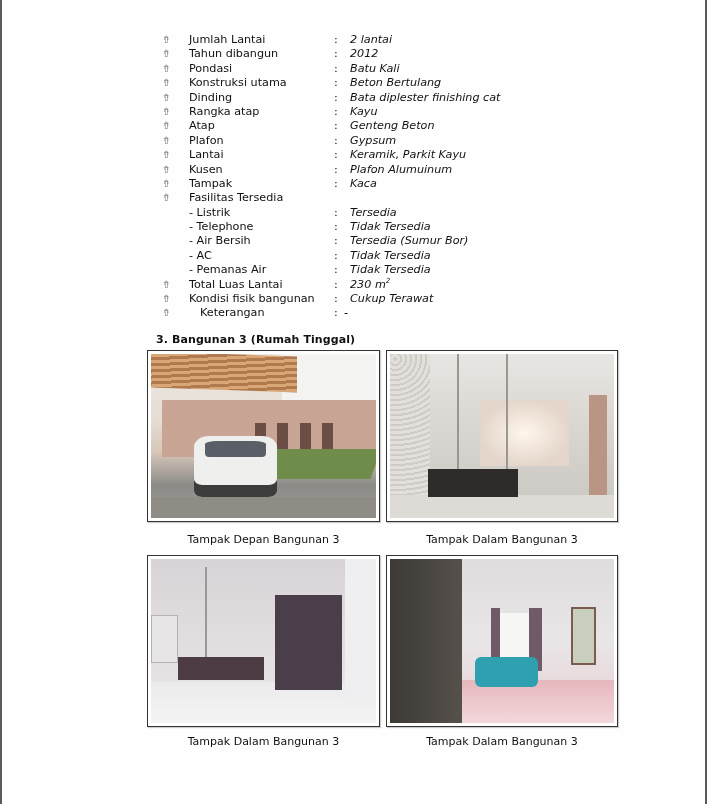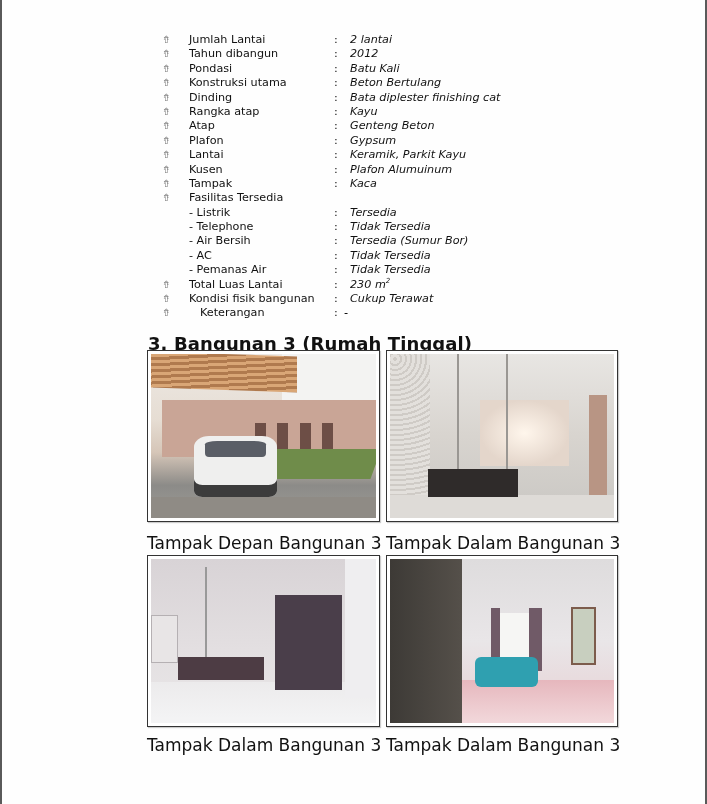--- a/index.html
+++ b/index.html
@@ -16,29 +16,29 @@
   .spec-row .label { position:absolute; left:27px; top:0; }
   .spec-row.sub .label { left:27px; }
   .spec-row .colon { position:absolute; left:172px; top:0; }
   .spec-row .value { position:absolute; left:188px; top:0;font-style:italic; }
   .spec-row.keterangan .label { left:30px;margin-left:8px; }
   .spec-row.keterangan .colon { left:172px; }
   .spec-row.keterangan .value { left:182px; }
   sup { font-size:7px; line-height:0; vertical-align:5px; }
 
   .section-title {
-    position:absolute; left:148px; top:333px; font-size:18px; font-weight:bold; letter-spacing:0.1px;
+    position:absolute; left:156px; top:333px; font-size:11px; font-weight:bold; letter-spacing:0.1px;
   }
 
   .photo {
     position:absolute; border:1.5px solid #333; background:#fff; padding:3px; box-sizing:border-box;
     box-shadow:1px 1px 1px #ccc;
   }
   .photo .img { width:100%; height:100%; position:relative; overflow:hidden; }
-  .caption { position:absolute; font-size:17px; text-align:center; white-space:nowrap; }
+  .caption { position:absolute; font-size:11px; text-align:center; white-space:nowrap; }
 
   
   .p1 .img { background:linear-gradient(180deg,#ede9e5 0%,#e6ddd3 40%,#d6c6b8 60%,#8c8b88 80%,#9c9a96 100%); }
   .p1 .roof { position:absolute; left:0; top:0; width:65%; height:22%;
     background:repeating-linear-gradient(175deg,#b07a4e 0 3px,#d9a676 3px 6px); transform:skewY(2deg); }
   .p1 .sky { position:absolute; right:0; top:0; width:42%; height:28%; background:#f3f3f2; }
   .p1 .house { position:absolute; left:5%; top:28%; width:95%; height:35%; background:#c9a596; }
   .p1 .win { position:absolute; top:42%; width:5%; height:20%; background:#6d4e46; }
   .p1 .grass { position:absolute; right:0; top:58%; width:55%; height:18%; background:#6f8c4a; transform:skewX(-20deg); }
   .p1 .car { position:absolute; left:19%; top:50%; width:37%; height:37%; background:#efefee; border-radius:18% 18% 10% 10%; box-shadow:inset 0 -12px 0 #3c3c3c; }

